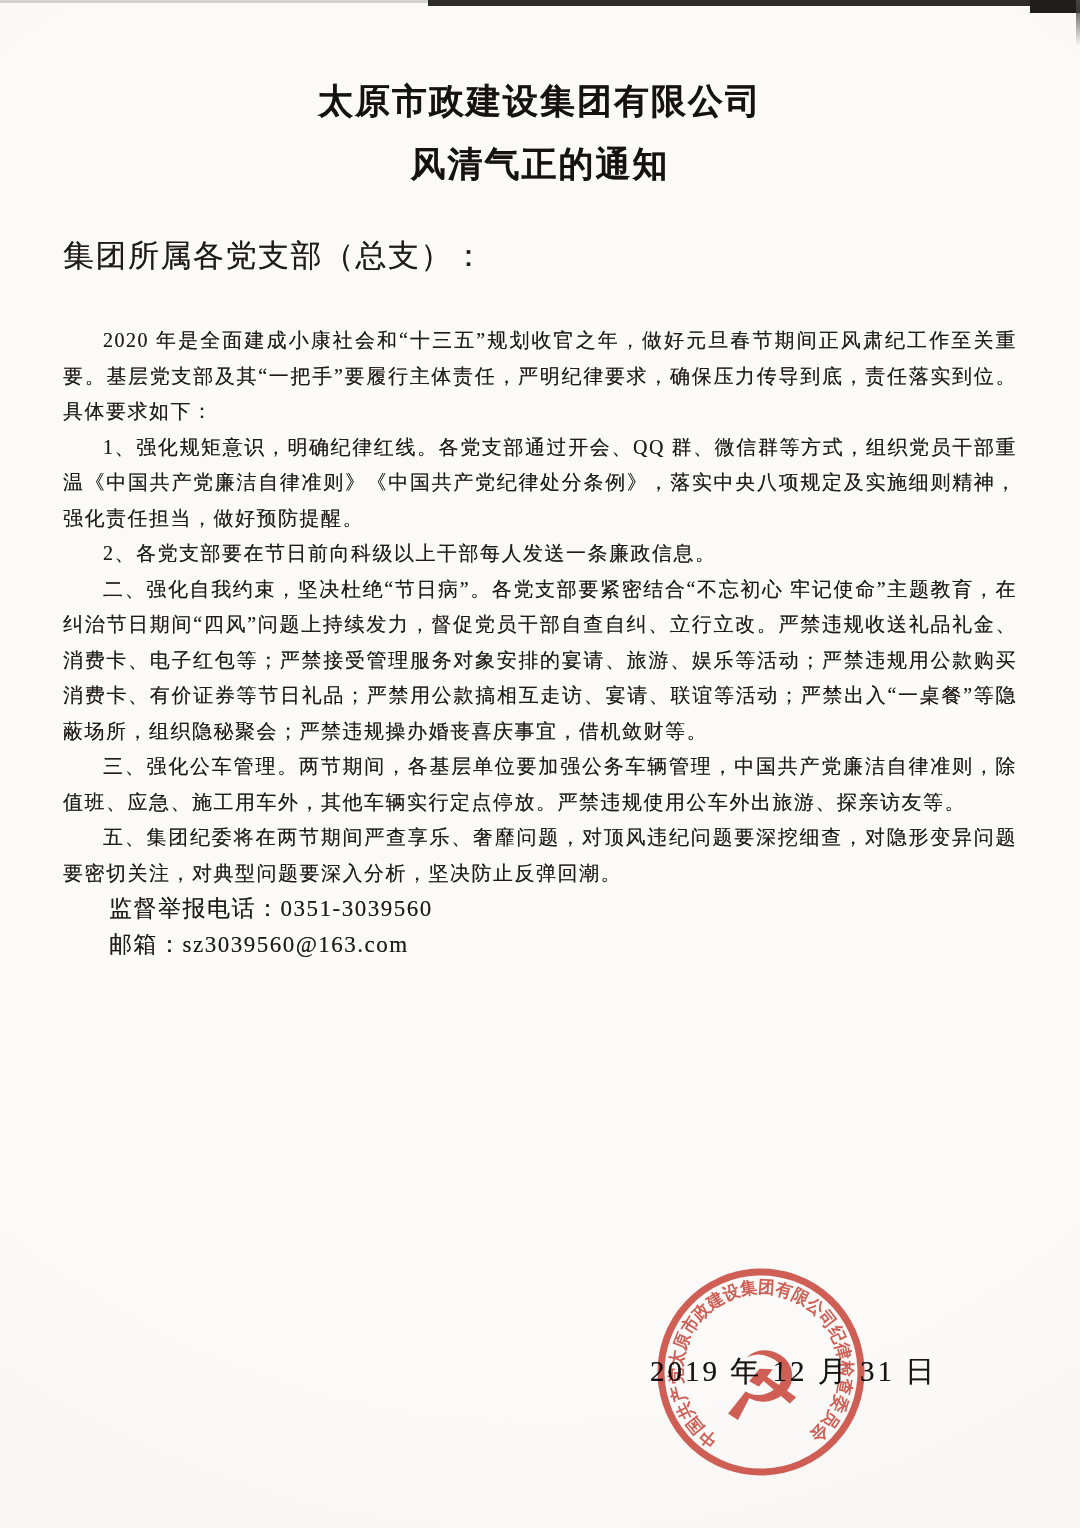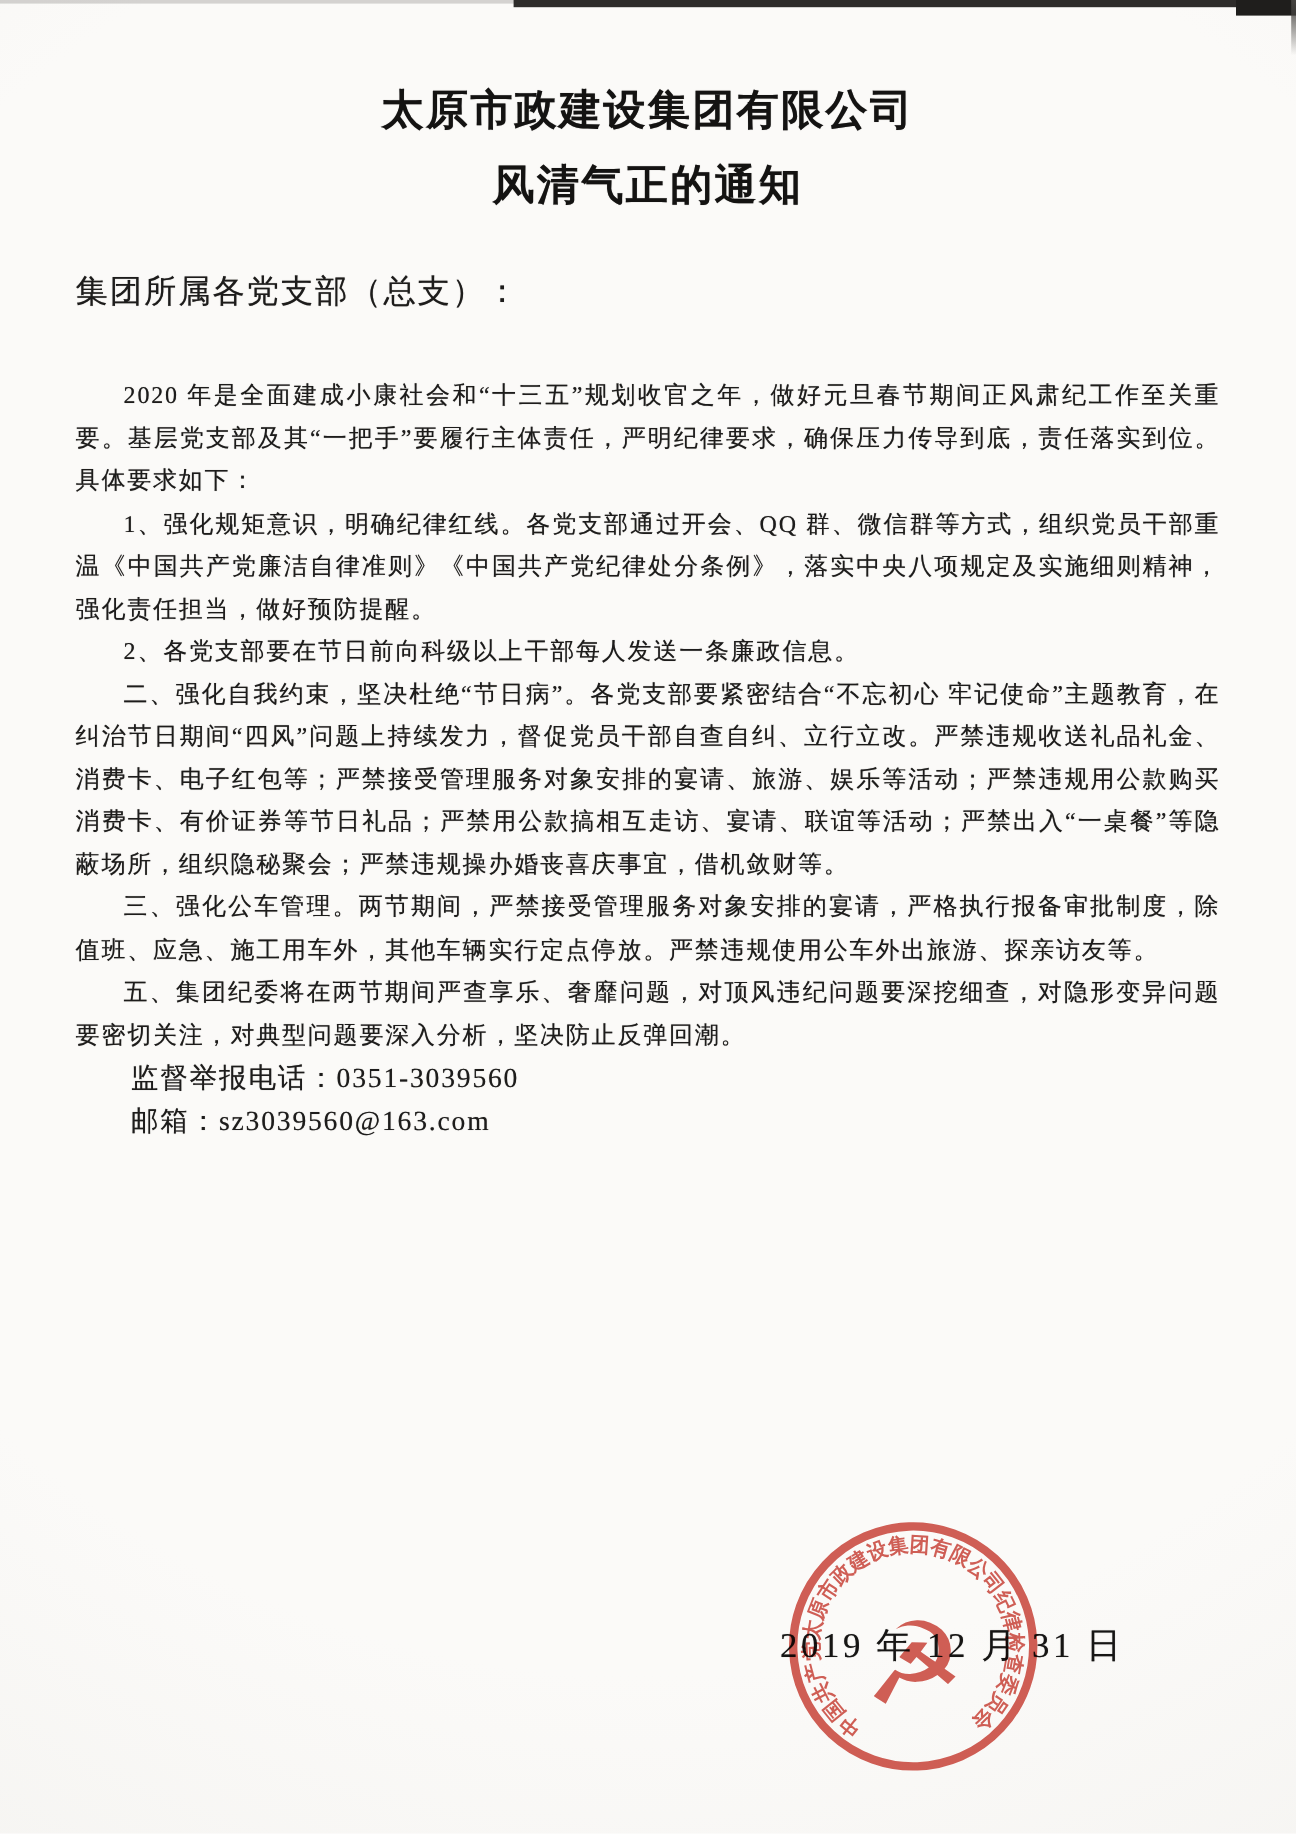--- a/index.html
+++ b/index.html
@@ -34,42 +34,41 @@
     width: 50px; height: 13px;
     background: #1f1e1c;
   }
   .scan-right-edge {
     position: absolute; top: 0; right: 0;
     width: 4px; height: 46px;
     background: linear-gradient(#454340, rgba(69,67,64,0));
   }
   .content {
     position: absolute;
-    left: 63px; right: 63px; top: 0;
+    left: 63px; right: 63px; top: 10px;
     color: #1d1c1b;
     text-shadow: 0 0 0.6px rgba(25,24,22,0.6);
   }
   .title-block {
     padding-top: 60px;
     text-align: center;
   }
   .title-line {
     margin: 0;
     font-size: 35px;
     font-weight: 700;
     line-height: 63px;
     letter-spacing: 2px;
     color: #141312;
   }
   .salutation {
     margin: 42px 0 0 0;
-    font-size: 27px;
+    font-size: 31px;
     line-height: 36px;
     letter-spacing: 1.5px;
-    font-family: Liberation Mono, monospace;
   }
   .body-para {
     margin: 0;
     font-size: 20px;
     line-height: 35.5px;
     letter-spacing: 1.5px;
     text-indent: 2em;
     text-align: justify;
   }
   .body-para.first {
@@ -125,21 +124,21 @@
       <h1 class="title-line">太原市政建设集团有限公司</h1>
       <h1 class="title-line">风清气正的通知</h1>
     </div>
 
     <p class="salutation">集团所属各党支部（总支）：</p>
 
     <p class="body-para first">2020 年是全面建成小康社会和“十三五”规划收官之年，做好元旦春节期间正风肃纪工作至关重要。基层党支部及其“一把手”要履行主体责任，严明纪律要求，确保压力传导到底，责任落实到位。具体要求如下：</p>
     <p class="body-para">1、强化规矩意识，明确纪律红线。各党支部通过开会、QQ 群、微信群等方式，组织党员干部重温《中国共产党廉洁自律准则》《中国共产党纪律处分条例》，落实中央八项规定及实施细则精神，强化责任担当，做好预防提醒。</p>
     <p class="body-para">2、各党支部要在节日前向科级以上干部每人发送一条廉政信息。</p>
     <p class="body-para">二、强化自我约束，坚决杜绝“节日病”。各党支部要紧密结合“不忘初心 牢记使命”主题教育，在纠治节日期间“四风”问题上持续发力，督促党员干部自查自纠、立行立改。严禁违规收送礼品礼金、消费卡、电子红包等；严禁接受管理服务对象安排的宴请、旅游、娱乐等活动；严禁违规用公款购买消费卡、有价证券等节日礼品；严禁用公款搞相互走访、宴请、联谊等活动；严禁出入“一桌餐”等隐蔽场所，组织隐秘聚会；严禁违规操办婚丧喜庆事宜，借机敛财等。</p>
-    <p class="body-para">三、强化公车管理。两节期间，严禁接受管理服务对象安排的宴请，严格执行报备审批制度，除值班、应急、施工用车外，其他车辆实行定点停放。严禁违规使用公车外出旅游、探亲访友等。</p>
+    <p class="body-para">三、强化公车管理。两节期间，各基层单位要加强公务车辆管理，中国共产党廉洁自律准则，除值班、应急、施工用车外，其他车辆实行定点停放。严禁违规使用公车外出旅游、探亲访友等。</p>
     <p class="body-para">五、集团纪委将在两节期间严查享乐、奢靡问题，对顶风违纪问题要深挖细查，对隐形变异问题要密切关注，对典型问题要深入分析，坚决防止反弹回潮。</p>
 
     <p class="contact-line"><span>监督举报电话：</span><span>0351-3039560</span></p>
     <p class="contact-line"><span>邮箱：</span><span>sz3039560@163.com</span></p>
 
   </div>
 
   <div class="issue-date">2019 年 12 月 31 日</div>
 
   <svg class="seal" width="232" height="232" viewBox="0 0 232 232" aria-hidden="true">

